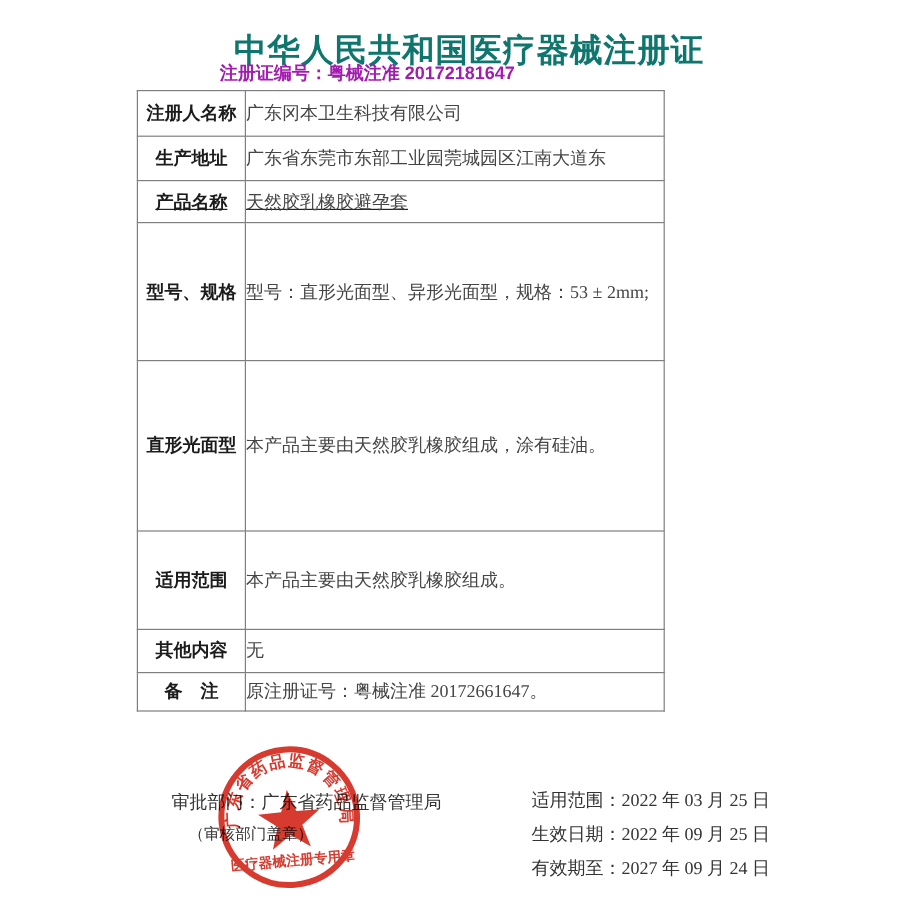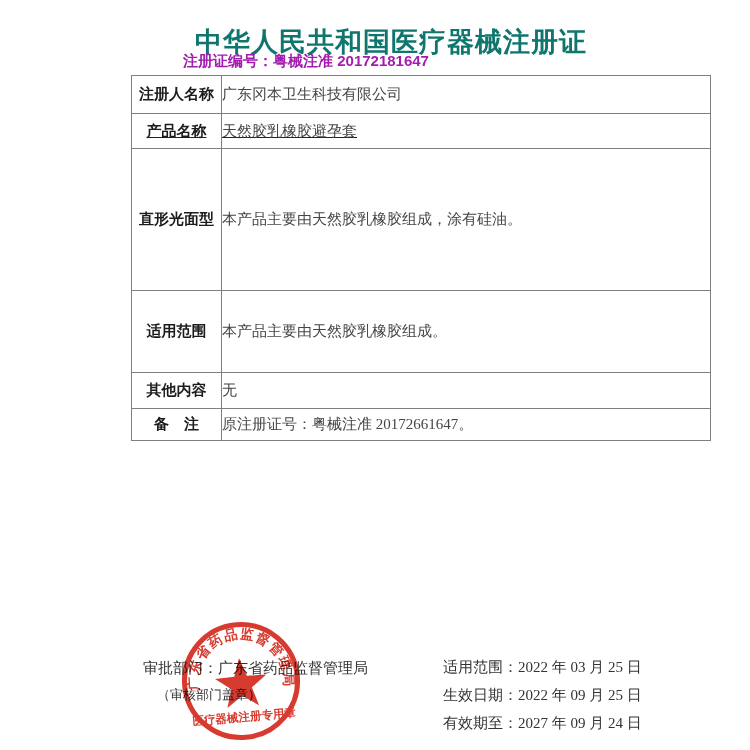--- a/index.html
+++ b/index.html
@@ -24,22 +24,22 @@
   .regline{
     position:absolute;
     top:52px;left:0;width:612px;
     text-align:center;
     font-size:15px;
     font-weight:bold;
     color:#a21caf;
   }
   table.cert{
     position:absolute;
-    left:131px;top:75px;
-    width:580px;
+    left:114px;top:75px;
+    width:440px;
     border-collapse:collapse;
     table-layout:fixed;
     padding-left:27px;
   }
   table.cert td{
     border:1.5px solid #7f7f7f;
     vertical-align:middle;
     padding:0;
   }
   td.lbl{
@@ -94,23 +94,31 @@
   <div class="regline">
     <span>注册证编号：</span><span>粤械注准 20172181647</span>
   </div>
 
   <table class="cert">
     <tbody>
         <tr class="r1">
       <td class="lbl">注册人名称</td>
       <td class="val">广东冈本卫生科技有限公司</td>
     </tr>
+    <tr class="r3">
+      <td class="lbl">生产地址</td>
+      <td class="val">广东省东莞市东部工业园莞城园区江南大道东</td>
+    </tr>
     <tr class="r4">
       <td class="lbl">产品名称</td>
       <td class="val">天然胶乳橡胶避孕套</td>
+    </tr>
+    <tr class="r5">
+      <td class="lbl">型号、规格</td>
+      <td class="val">型号：直形光面型、异形光面型，规格：53 ± 2mm;</td>
     </tr>
     <tr class="r6">
       <td class="lbl">直形光面型</td>
       <td class="val">本产品主要由天然胶乳橡胶组成，涂有硅油。</td>
     </tr>
     <tr class="r7">
       <td class="lbl">适用范围</td>
       <td class="val">本产品主要由天然胶乳橡胶组成。</td>
     </tr>
     <tr class="r9">

